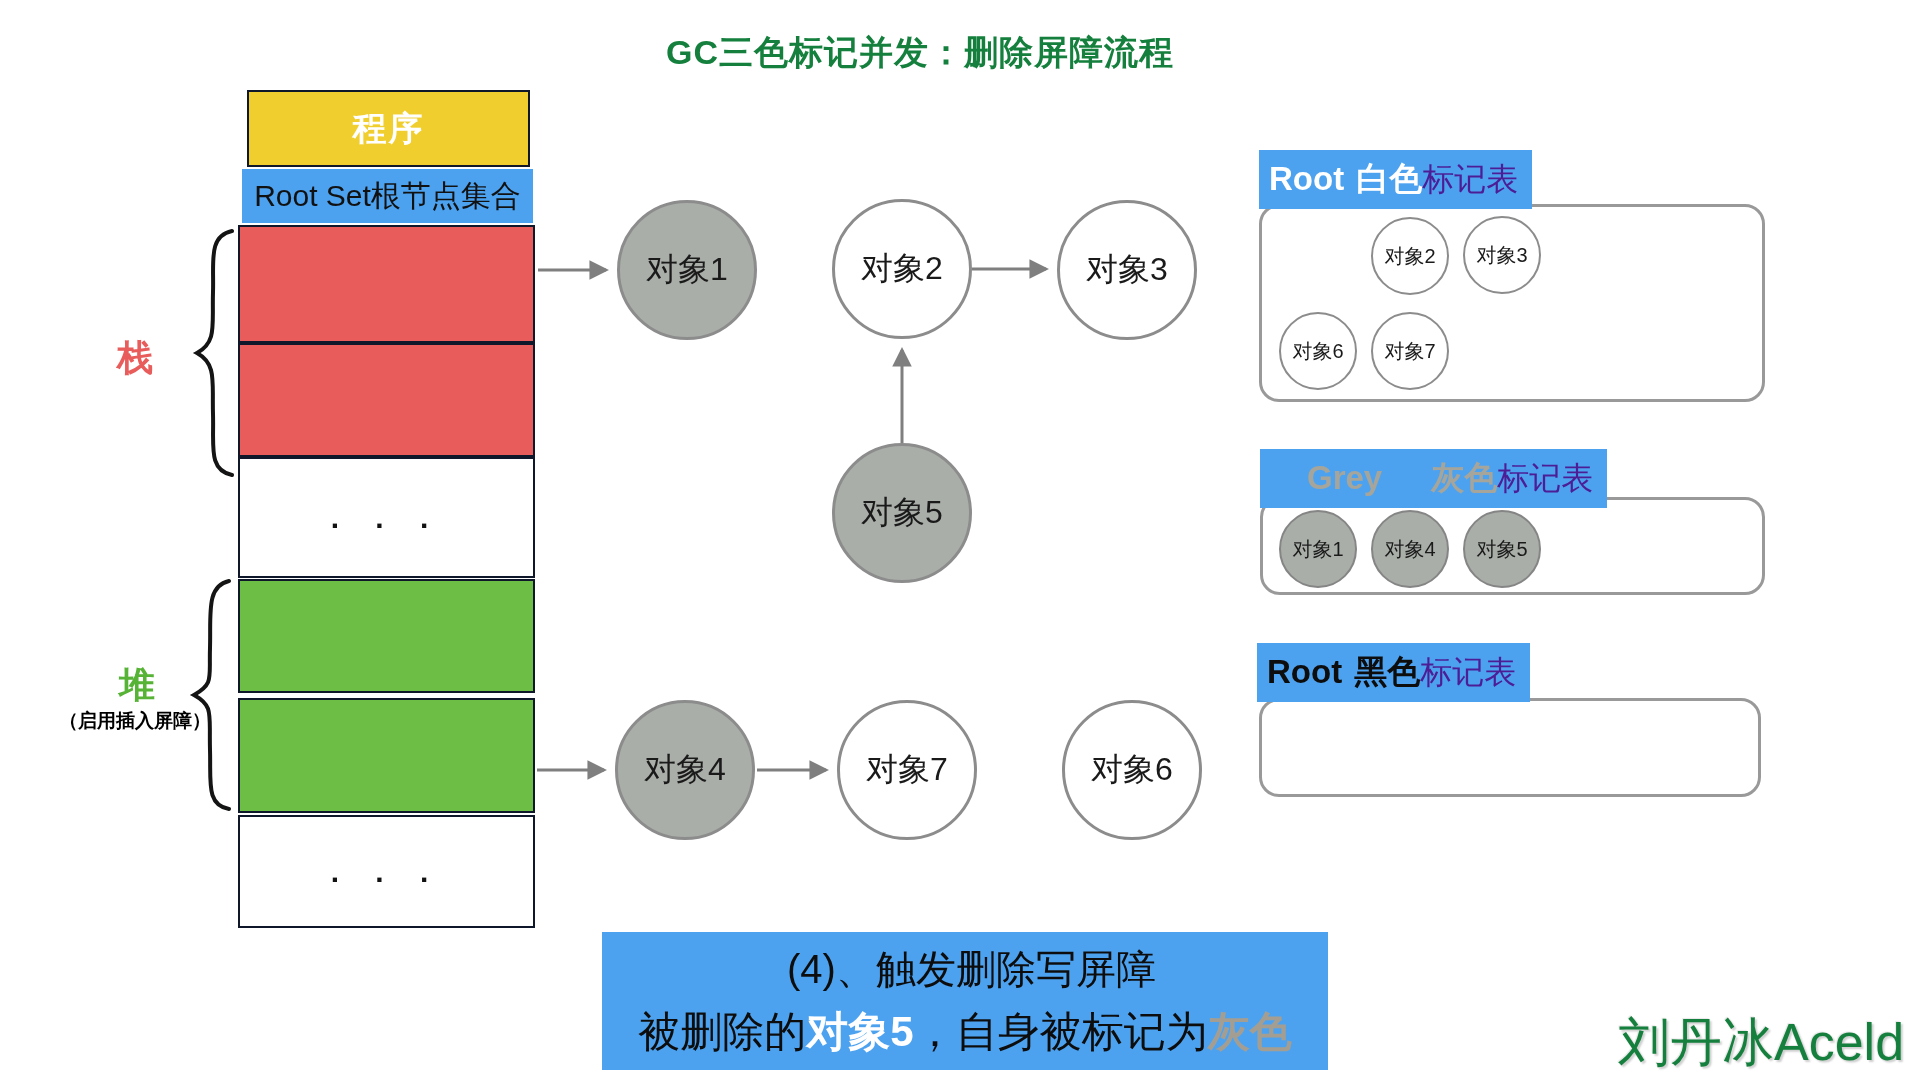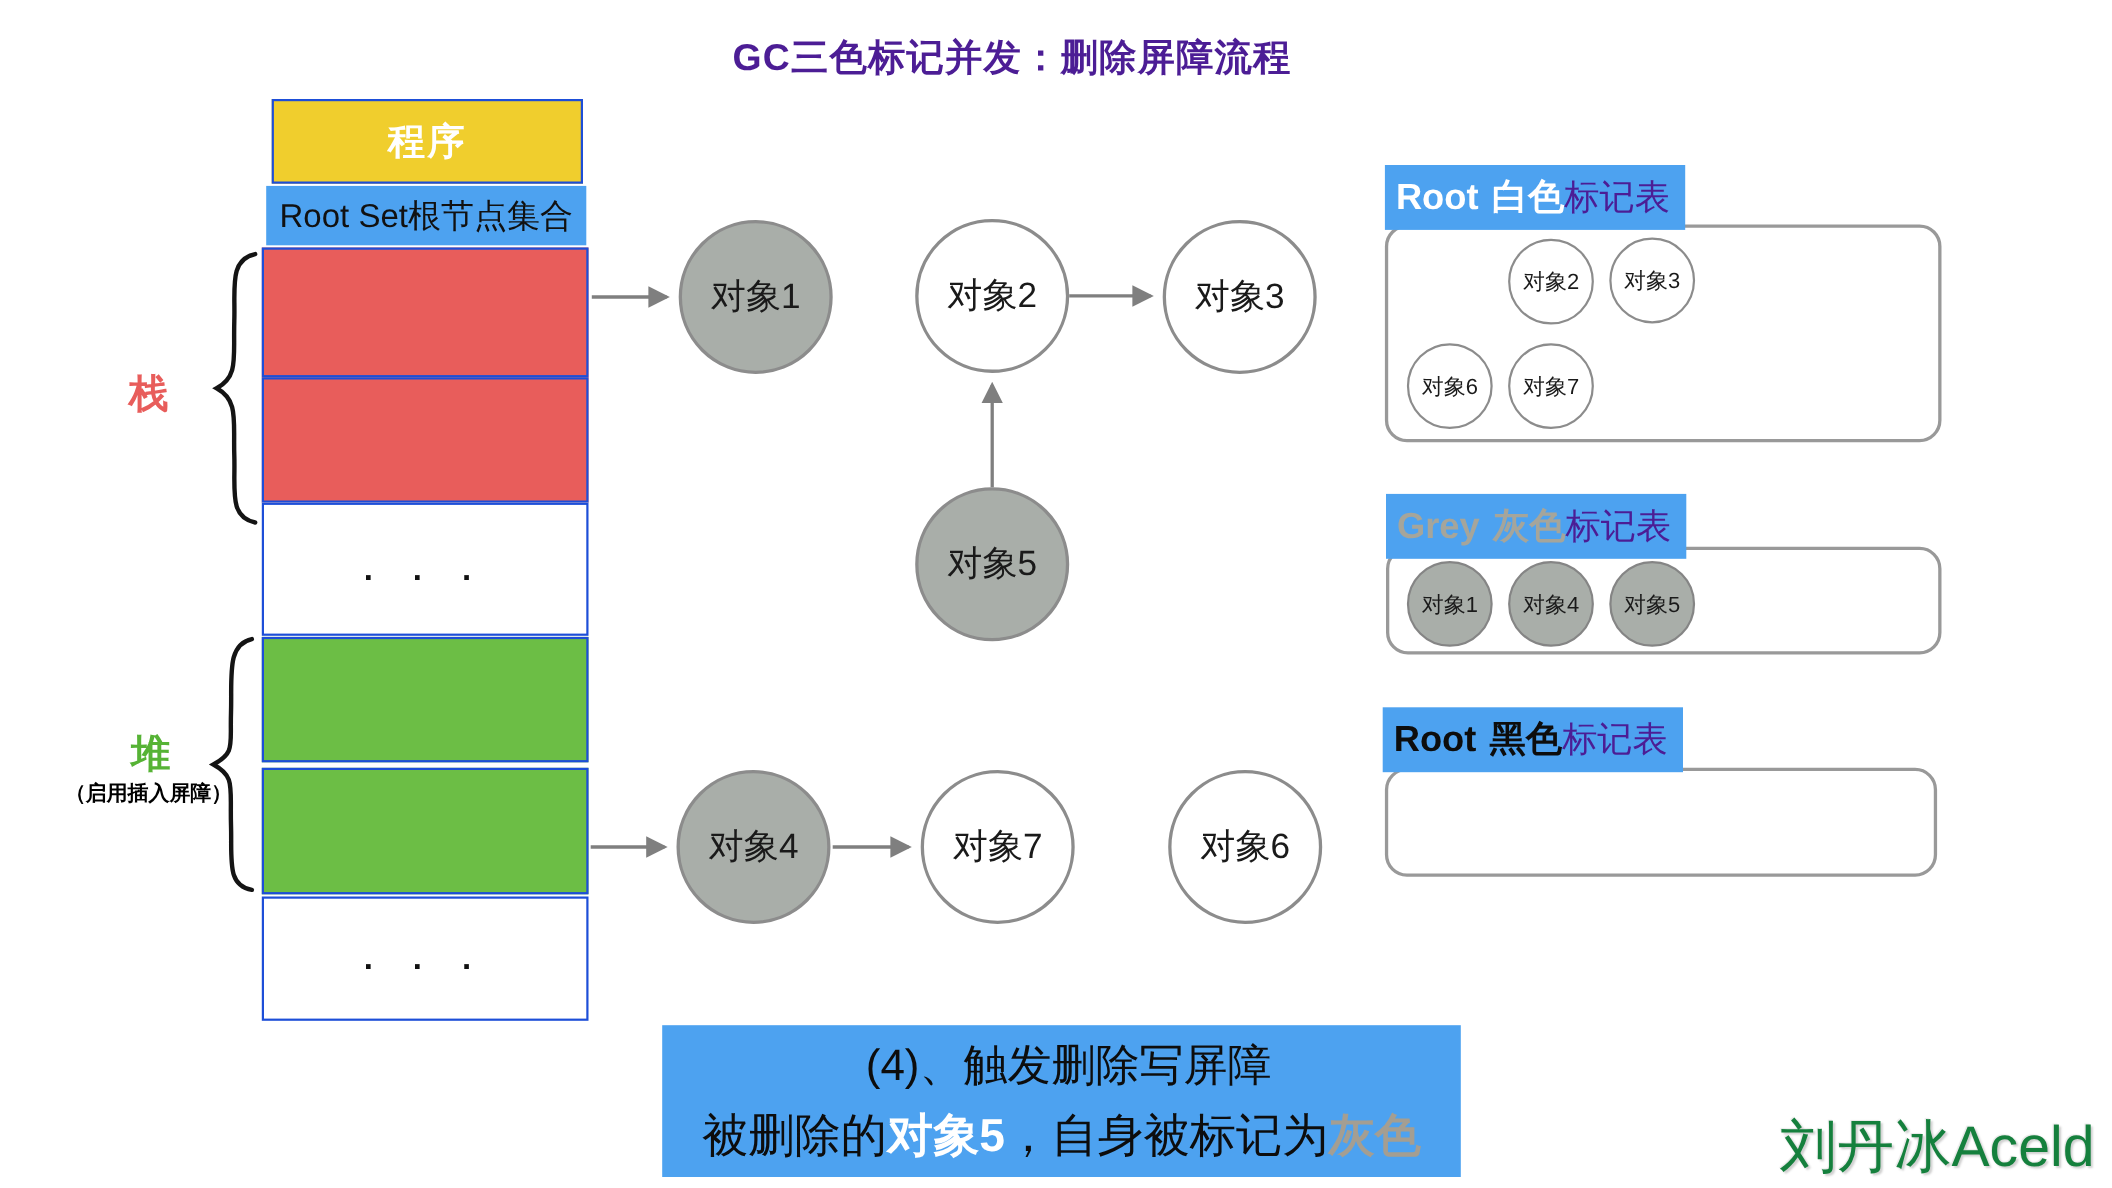--- a/index.html
+++ b/index.html
@@ -5,25 +5,25 @@
   html,body{margin:0;padding:0;background:#fff;}
   .stage{
     position:relative;width:1920px;height:1080px;background:#ffffff;overflow:hidden;
     font-family:"Liberation Sans","DejaVu Sans",sans-serif;
   }
   .abs{position:absolute;}
 
   
   .title{
     left:0;top:30px;width:1840px;text-align:center;
-    font-size:34px;font-weight:bold;color:#4c1d95;letter-spacing:1px;
-  }
-
-  
-  .membox{box-sizing:border-box;border:2px solid #1d4ed8;display:flex;align-items:center;justify-content:center;}
+    font-size:34px;font-weight:bold;color:#15803d;letter-spacing:1px;
+  }
+
+  
+  .membox{box-sizing:border-box;border:2px solid #0f172a;display:flex;align-items:center;justify-content:center;}
   .program{left:247px;top:90px;width:283px;height:77px;background:#F0CE2D;
     color:#fff;font-size:34px;font-weight:bold;letter-spacing:2px;}
   .rootset{left:242px;top:169px;width:291px;height:54px;background:#4DA2F0;border:none;
     color:#111;font-size:30px;}
   .red1{left:238px;top:225px;width:297px;height:118px;background:#E85D5B;}
   .red2{left:238px;top:343px;width:297px;height:114px;background:#E85D5B;}
   .white1{left:238px;top:457px;width:297px;height:121px;background:#fff;}
   .green1{left:238px;top:579px;width:297px;height:114px;background:#6CBE45;}
   .green2{left:238px;top:698px;width:297px;height:115px;background:#6CBE45;}
   .white2{left:238px;top:815px;width:297px;height:113px;background:#fff;}
@@ -47,21 +47,21 @@
 
   
   .tbl-label{
     box-sizing:border-box;background:#4DA2F0;padding:7px 14px 7px 10px;
     font-size:33px;white-space:nowrap;z-index:3;
   }
   .tbl-label .en{font-weight:bold;margin-right:12px;}
   .tbl-label .cn{font-weight:bold;}
   .tbl-label .suffix{color:#4c1d95;font-weight:normal;font-size:32px;}
   .lbl-white .en,.lbl-white .cn{color:#fff;}
-  .lbl-grey .en,.lbl-grey .cn{color:#A5A59B;}
+  .lbl-grey .en,.lbl-grey .cn{color:#A5A59B;margin-left:37px;}
   .lbl-black .en,.lbl-black .cn{color:#0d0d0d;}
 
   .tbl{
     box-sizing:border-box;background:#fff;border:3px solid #999;border-radius:20px;z-index:1;
   }
   .tbl-white{left:1259px;top:204px;width:506px;height:198px;}
   .tbl-grey{left:1260px;top:497px;width:505px;height:98px;}
   .tbl-black{left:1259px;top:698px;width:502px;height:99px;}
 
   .mini{

